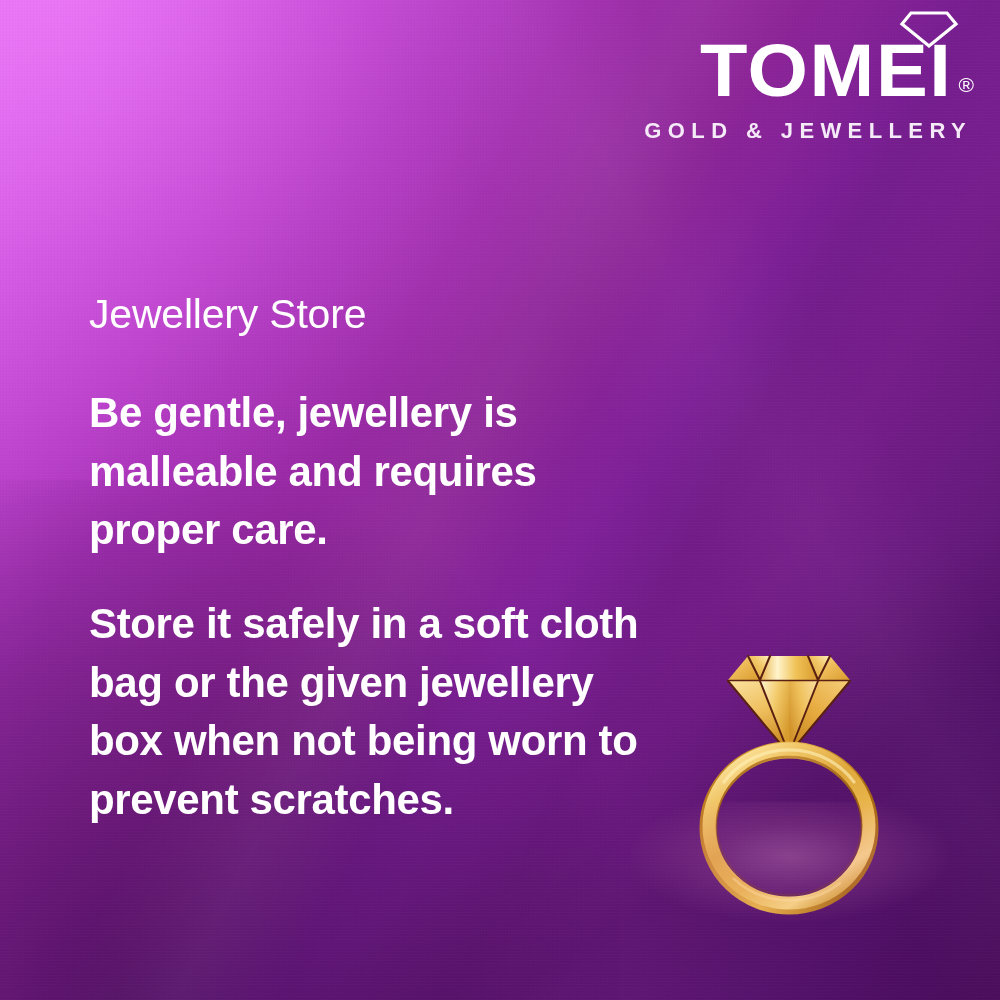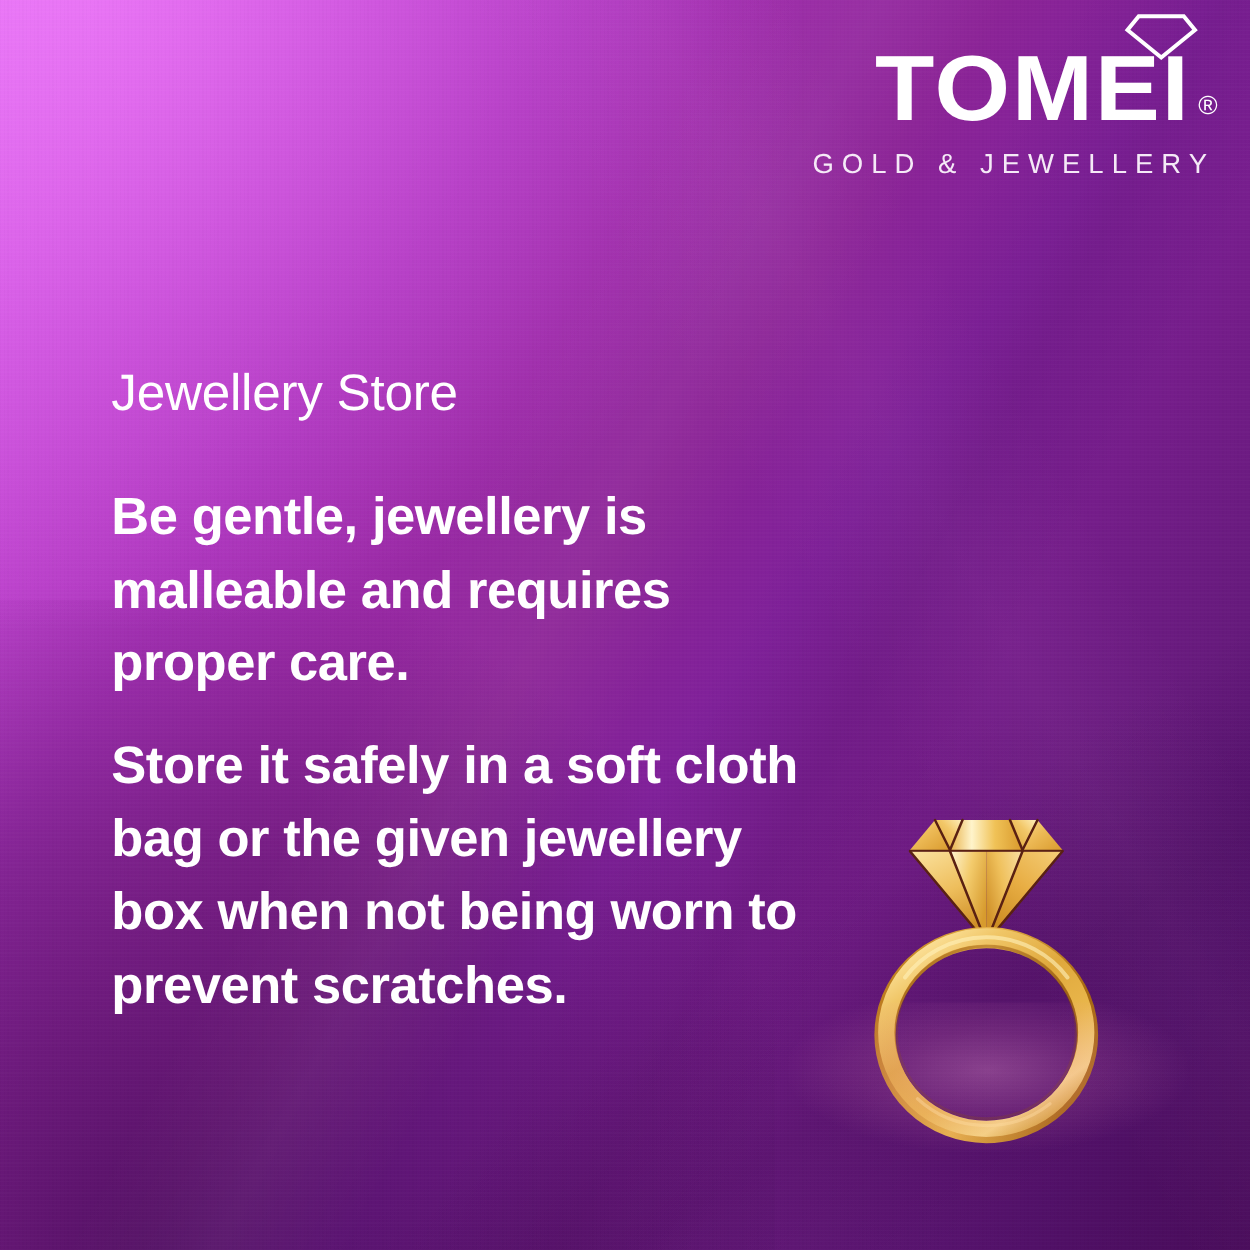--- a/index.html
+++ b/index.html
@@ -111,21 +111,21 @@
     font-size:21px;
     color:#fff;
     line-height:1;
     padding-bottom:8px;
   }
   .logo-sub {
     position:absolute;
     right:6px; top:110px;
     font-family:"Liberation Sans", sans-serif;
     font-size:22px;
-    font-weight:normal;
+    font-weight:bold;
     letter-spacing:6.4px;
     color:#f5eaf7;
     white-space:nowrap;
     margin-left:12px;
   }
 
   
   .content {
     position:absolute;
     left:89px; top:292px;
@@ -143,21 +143,21 @@
   }
   .para {
     font-family:"Liberation Sans", sans-serif;
     font-size:42px;
     font-weight:bold;
     color:#ffffff;
     line-height:1.39;
     letter-spacing:-0.35px;
     max-width:560px;
   }
-  .para + .para { margin-top:24px; }
+  .para + .para { margin-top:36px; }
 
   
   .ring-art {
     position:absolute;
     left:690px; top:636px;
     width:200px; height:280px;
     z-index:4;
   }
   .ring-floor-glow {
     position:absolute;

